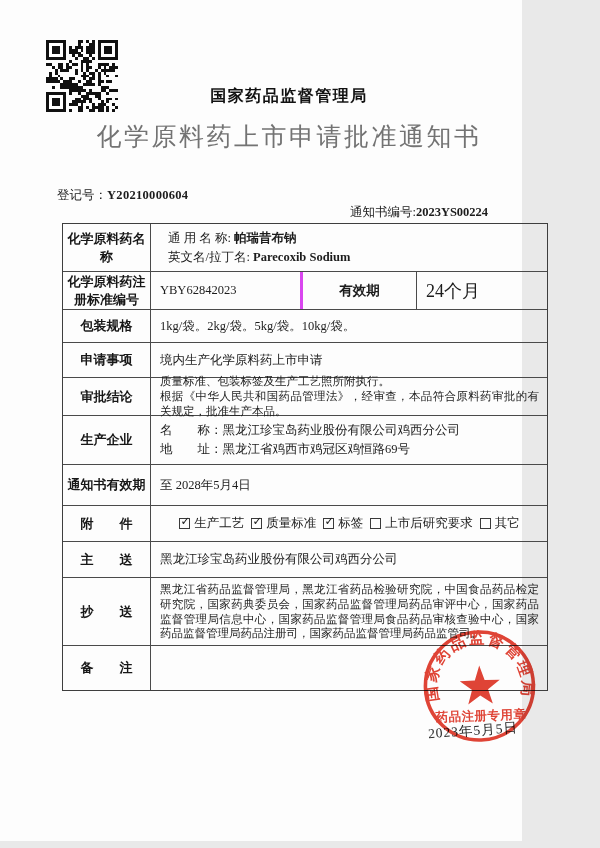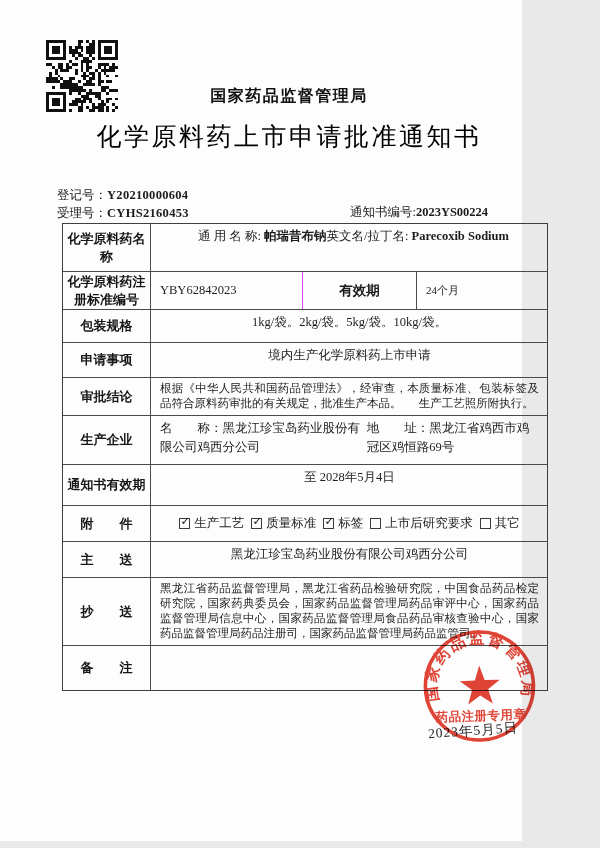--- a/index.html
+++ b/index.html
@@ -5,38 +5,38 @@
   * { margin:0; padding:0; box-sizing:border-box; }
   html,body { width:600px; height:848px; }
   body { background:#e9e9e9; font-family:"Liberation Serif","DejaVu Serif",serif; color:#1c1c1c; position:relative; overflow:hidden; }
   .page { position:absolute; left:0; top:0; width:522px; height:841px; background:#fdfdfd; }
 
   .qr { position:absolute; left:46px; top:40px; width:72px; height:72px; }
 
   .org-line { position:absolute; left:0; top:86px; width:578px; text-align:center;
     font-family:"Liberation Sans","DejaVu Sans",sans-serif; font-weight:bold; font-size:16px; letter-spacing:1.5px; color:#111; }
   .doc-title { position:absolute; left:0; top:120px; width:578px; text-align:center;
-    font-size:25px; font-weight:500; letter-spacing:2.5px; color:#000000; }
+    font-size:25px; font-weight:500; letter-spacing:2.5px; color:#737373; }
 
   .regblock { position:absolute; left:57px; top:186px; font-size:12.5px; line-height:18px; }
   .regblock b { letter-spacing:.3px; }
   .notice-no { position:absolute; left:290px; top:204px; width:258px; text-align:center; font-size:12.5px; font-weight:bold; }
   .notice-no .lbl { font-weight:normal; }
 
   .tbl { position:absolute; left:62px; top:223px; width:486px; border:1.5px solid #3e3e3e; background:transparent; }
   .row { display:flex; border-top:1px solid #4a4a4a; }
   .row:first-child { border-top:none;gap:8px; }
   .lab { width:88px; flex:0 0 88px; border-right:1px solid #4a4a4a; display:flex; align-items:center; justify-content:center;
     text-align:center; font-weight:bold; font-size:13px; line-height:1.35; padding:2px 3px; color:#171717; }
-  .val { flex:1; display:flex; justify-content:center; padding:3px 8px 3px 9px; font-size:12.5px; line-height:1.5; }
+  .val { flex:1; display:flex; flex-direction:column; justify-content:center; padding:3px 8px 3px 9px; font-size:12.5px; line-height:1.5; }
   .r1{height:47px} .r2{height:38px} .r3{height:33px} .r4{height:35px} .r5{height:38px}
   .r6{height:49px} .r7{height:41px} .r8{height:36px} .r9{height:36px} .r10{height:68px} .r11{height:45px}
-  .cell-mid { flex:0 0 152px; border-right:1px solid #d946ef; display:flex; align-items:center; padding-left:9px; font-size:12.5px; }
+  .cell-mid { flex:0 0 152px; border-right:3px solid #d946ef; display:flex; align-items:center; padding-left:9px; font-size:12.5px; }
   .cell-eff { flex:0 0 114px; border-right:1px solid #4a4a4a; display:flex; align-items:center; justify-content:center; font-weight:bold; font-size:13.5px; }
-  .cell-effv { flex:1; display:flex; align-items:center; padding-left:9px; font-size:11px; }
+  .cell-effv { flex:1; display:flex; align-items:center; padding-left:9px; font-size:18px; }
   .small { font-size:11.5px; line-height:1.3; text-align:justify; }
   .dn { font-weight:600; }
   .cbrow { flex-direction:row !important; align-items:center; gap:7px; flex-wrap:nowrap; }
   .cbitem { display:inline-flex; align-items:center; white-space:nowrap; font-size:12.5px; }
   .cb { width:11px; height:11px; border:1px solid #3a3a3a; display:inline-flex; align-items:center; justify-content:center;
     margin-right:4px; font-size:11.5px; line-height:1; font-family:"DejaVu Sans",sans-serif; color:#222; }
   .cb i { font-style:normal; position:relative; top:-1.5px; left:0.5px; }
 
   .seal { position:absolute; left:420px; top:628px; width:120px; height:120px; z-index:3;
     opacity:.88; mix-blend-mode:multiply; transform:rotate(-2deg); }
@@ -280,21 +280,20 @@
         <rect x="1" y="19" width="5" height="5" fill="#fff"></rect>
         <rect x="2" y="20" width="3" height="3" fill="#111"></rect>
       </svg>
   </div>
 
   <div class="org-line">国家药品监督管理局</div>
   <div class="doc-title">化学原料药上市申请批准通知书</div>
 
   <div class="regblock">
     <div><span>登记号：</span><b>Y20210000604</b></div>
-    <div><span>受理号：</span><b>CYHS2160453</b></div>
   </div>
   <div class="notice-no">
     <span class="lbl">通知书编号:</span><span>2023YS00224</span>
   </div>
 
   <div class="tbl">
 
     <div class="row r1">
       <div class="lab">化学原料药名称</div>
       <div class="val">
@@ -316,22 +315,22 @@
     </div>
 
     <div class="row r4">
       <div class="lab">申请事项</div>
       <div class="val">境内生产化学原料药上市申请</div>
     </div>
 
     <div class="row r5">
       <div class="lab">审批结论</div>
       <div class="val small">
+        <div>质量标准、包装标签及生产工艺照所附执行。</div>
         <div>根据《中华人民共和国药品管理法》，经审查，本品符合原料药审批的有关规定，批准生产本品。</div>
-        <div>质量标准、包装标签及生产工艺照所附执行。</div>
       </div>
     </div>
 
     <div class="row r6">
       <div class="lab">生产企业</div>
       <div class="val">
         <div><span>名　　称：</span><span>黑龙江珍宝岛药业股份有限公司鸡西分公司</span></div>
         <div><span>地　　址：</span><span>黑龙江省鸡西市鸡冠区鸡恒路69号</span></div>
       </div>
     </div>

